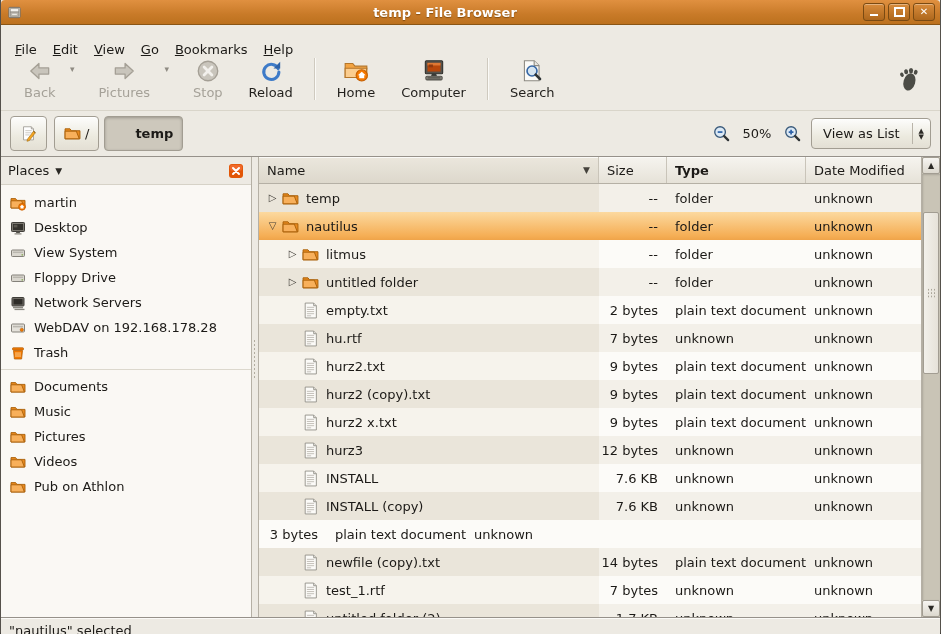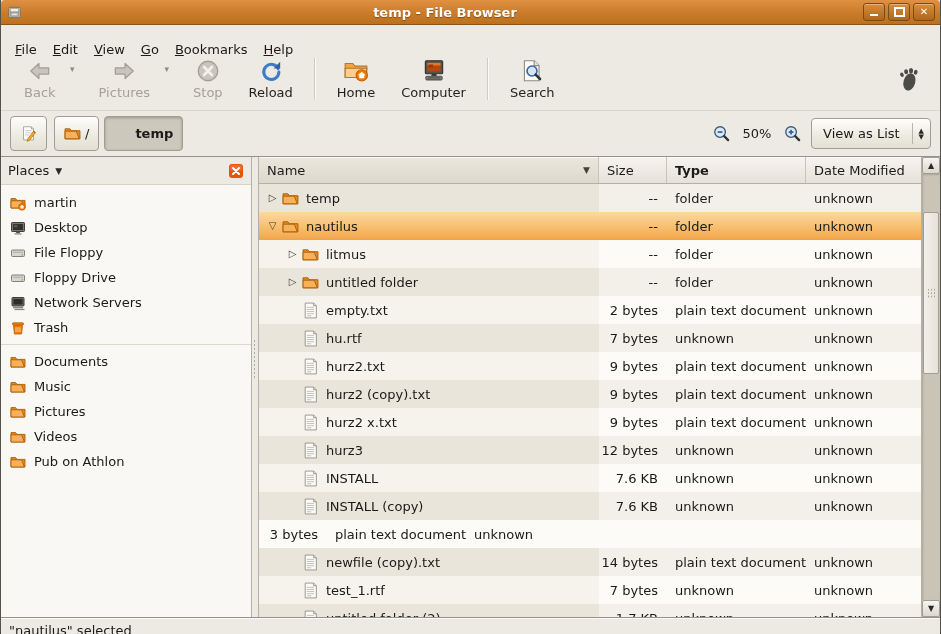--- a/index.html
+++ b/index.html
@@ -341,21 +341,21 @@
           </div>
 
           <div class="side-item">
             <span class="si16">
               <svg viewBox="0 0 16 16">
                 <rect x="1.5" y="5" width="13" height="6.5" rx="1" fill="#dad7cf" stroke="#84817a"></rect>
                 <rect x="3" y="6.6" width="10" height="1.4" fill="#b9b6ae"></rect>
                 <circle cx="12.3" cy="9.8" r=".9" fill="#8fae62"></circle>
               </svg>
             </span>
-            <span>File Floppy</span>
+            <span>View System</span>
           </div>
 
           <div class="side-item">
             <span class="si16">
               <svg viewBox="0 0 16 16">
                 <rect x="1.5" y="5" width="13" height="6.5" rx="1" fill="#dad7cf" stroke="#84817a"></rect>
                 <rect x="3" y="6.6" width="10" height="1.4" fill="#b9b6ae"></rect>
                 <circle cx="12.3" cy="9.8" r=".9" fill="#8fae62"></circle>
               </svg>
             </span>
@@ -367,20 +367,30 @@
               <svg viewBox="0 0 16 16">
                 <rect x="2" y="2.5" width="12" height="8.5" rx=".8" fill="#6e6b64" stroke="#3f3d38"></rect>
                 <rect x="3.5" y="4" width="9" height="5.5" fill="#2f2d29"></rect>
                 <rect x="3" y="12" width="10" height="1.3" fill="#8a8880"></rect>
                 <rect x="4.5" y="13.8" width="10" height="1.3" fill="#8a8880"></rect>
               </svg>
             </span>
             <span>Network Servers</span>
           </div>
 
+          <div class="side-item">
+            <span class="si16">
+              <svg viewBox="0 0 16 16">
+                <rect x="1.5" y="4" width="13" height="8" rx="1" fill="#e4e1da" stroke="#84817a"></rect>
+                <rect x="3" y="5.8" width="10" height="1.6" fill="#b9b6ae"></rect>
+                <circle cx="11.8" cy="9.8" r="1.6" fill="#f57900" stroke="#b5620a" stroke-width=".6"></circle>
+              </svg>
+            </span>
+            <span>WebDAV on 192.168.178.28</span>
+          </div>
 
           <div class="side-item">
             <span class="si16">
               <svg viewBox="0 0 16 16">
                 <rect x="2.5" y="2.8" width="11" height="2.2" rx=".7" fill="#f57900" stroke="#b5620a" stroke-width=".8"></rect>
                 <path d="M3.5 5.6h9L11.6 14H4.4z" fill="#f57900" stroke="#b5620a" stroke-width=".8"></path>
                 <path d="M6 7.2v4.8M8 7.2v4.8M10 7.2v4.8" stroke="#fcd9a4" stroke-width=".9"></path>
               </svg>
             </span>
             <span>Trash</span>

